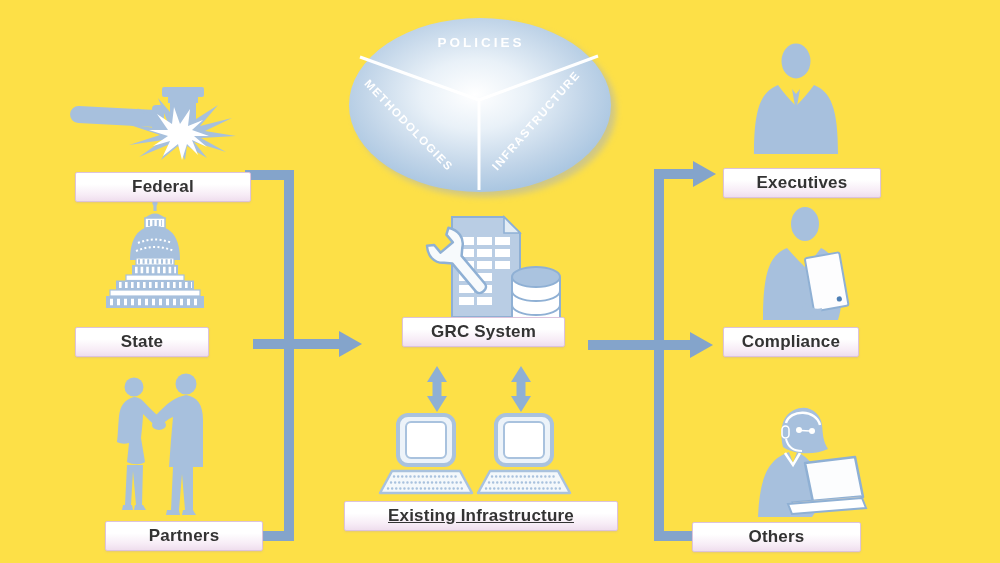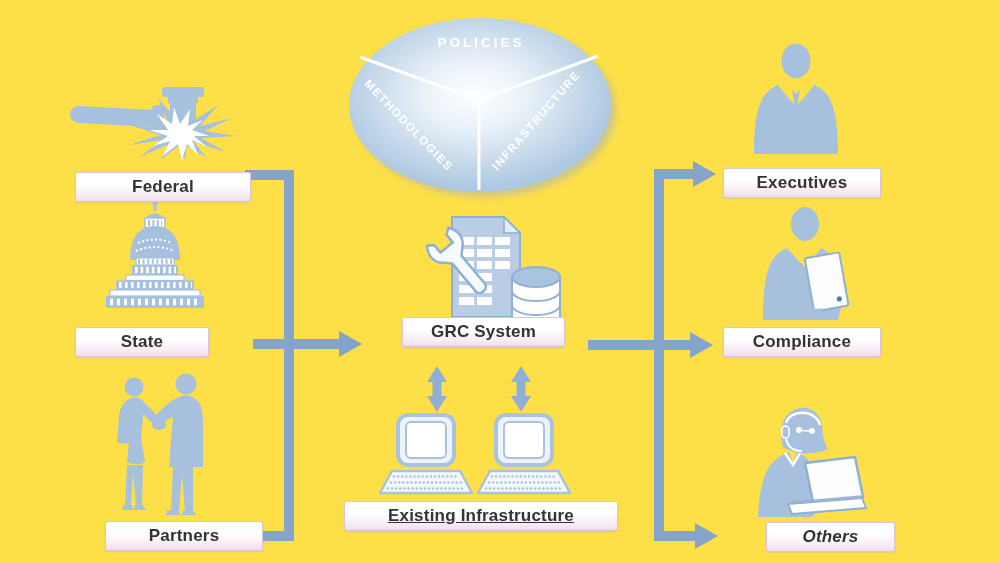--- a/index.html
+++ b/index.html
@@ -195,36 +195,36 @@
     <g fill="#a7c0dd">
       <ellipse cx="53" cy="21" rx="14" ry="17"></ellipse>
       <path d="M35,45 C18,52 11,68 11,117 L86,117 C89,108 90,98 89,88 C88,70 84,52 69,45 C64,52 59,58 53,64 C47,58 41,52 35,45 Z"></path>
     </g>
     <g transform="rotate(-10 74 78)">
       <rect x="57" y="52" width="35" height="54" rx="2" fill="#fdfdfe" stroke="#8fb0d4" stroke-width="2"></rect>
       <circle cx="84" cy="98" r="2.6" fill="#4d7fb5"></circle>
     </g>
     <path d="M54,100 q8,8 16,5 l-2,8 q-12,2 -18,-8 Z" fill="#a7c0dd"></path>
   </svg>
-  <div class="label-box" style="left:723px;top:327px;width:158px;">Compliance</div>
+  <div class="label-box" style="left:723px;top:327px;width:136px;">Compliance</div>
 
   <svg class="icon" style="left:742px;top:403px;" width="128" height="118" viewBox="0 0 128 118">
 
     <path d="M47,49 C28,56 18,70 16,114 L70,114 C77,105 79,94 78,84 C76,66 67,54 55,49 L51,60 Z" fill="#a7c0dd"></path>
     <path d="M43,50 L51,62 L58,50" stroke="#ffffff" stroke-width="2.5" fill="none"></path>
 
     <g>
       <path d="M63,60 L113,54 L121,94 L71,99 Z" fill="#fcfdfe" stroke="#8fb0d4" stroke-width="2.5" stroke-linejoin="round"></path>
       <path d="M50,99 L119,93 L121,99 L53,105 Z" fill="#c9c9c5" stroke="#8fb0d4" stroke-width="1.2"></path>
       <path d="M46,101 L120,95 L124,105 L50,111 Z" fill="#ffffff" stroke="#8fb0d4" stroke-width="2"></path>
     </g>
 
     <path d="M41,44 C38,30 38,14 52,7 C66,0 79,10 80,22 C81,32 81,38 86,46 C74,52 52,52 41,44 Z" fill="#a7c0dd"></path>
     <circle cx="57" cy="27" r="3" fill="#ffffff"></circle>
     <circle cx="70" cy="28" r="3" fill="#ffffff"></circle>
     <line x1="59" y1="27.5" x2="68" y2="28" stroke="#ffffff" stroke-width="1.5"></line>
     <path d="M44,20 C48,6 74,6 78,22" fill="none" stroke="#ffffff" stroke-width="2.5"></path>
     <rect x="40" y="23" width="7" height="12" rx="3.5" fill="#a7c0dd" stroke="#ffffff" stroke-width="1.5"></rect>
     <path d="M44,36 C46,44 52,48 60,48" fill="none" stroke="#ffffff" stroke-width="2"></path>
   </svg>
-  <div class="label-box" style="left:766px;top:522px;width:129px;font-style:italic;">Others</div>
+  <div class="label-box" style="left:692px;top:522px;width:169px;">Others</div>
 
 </div>
 
 </body></html>

